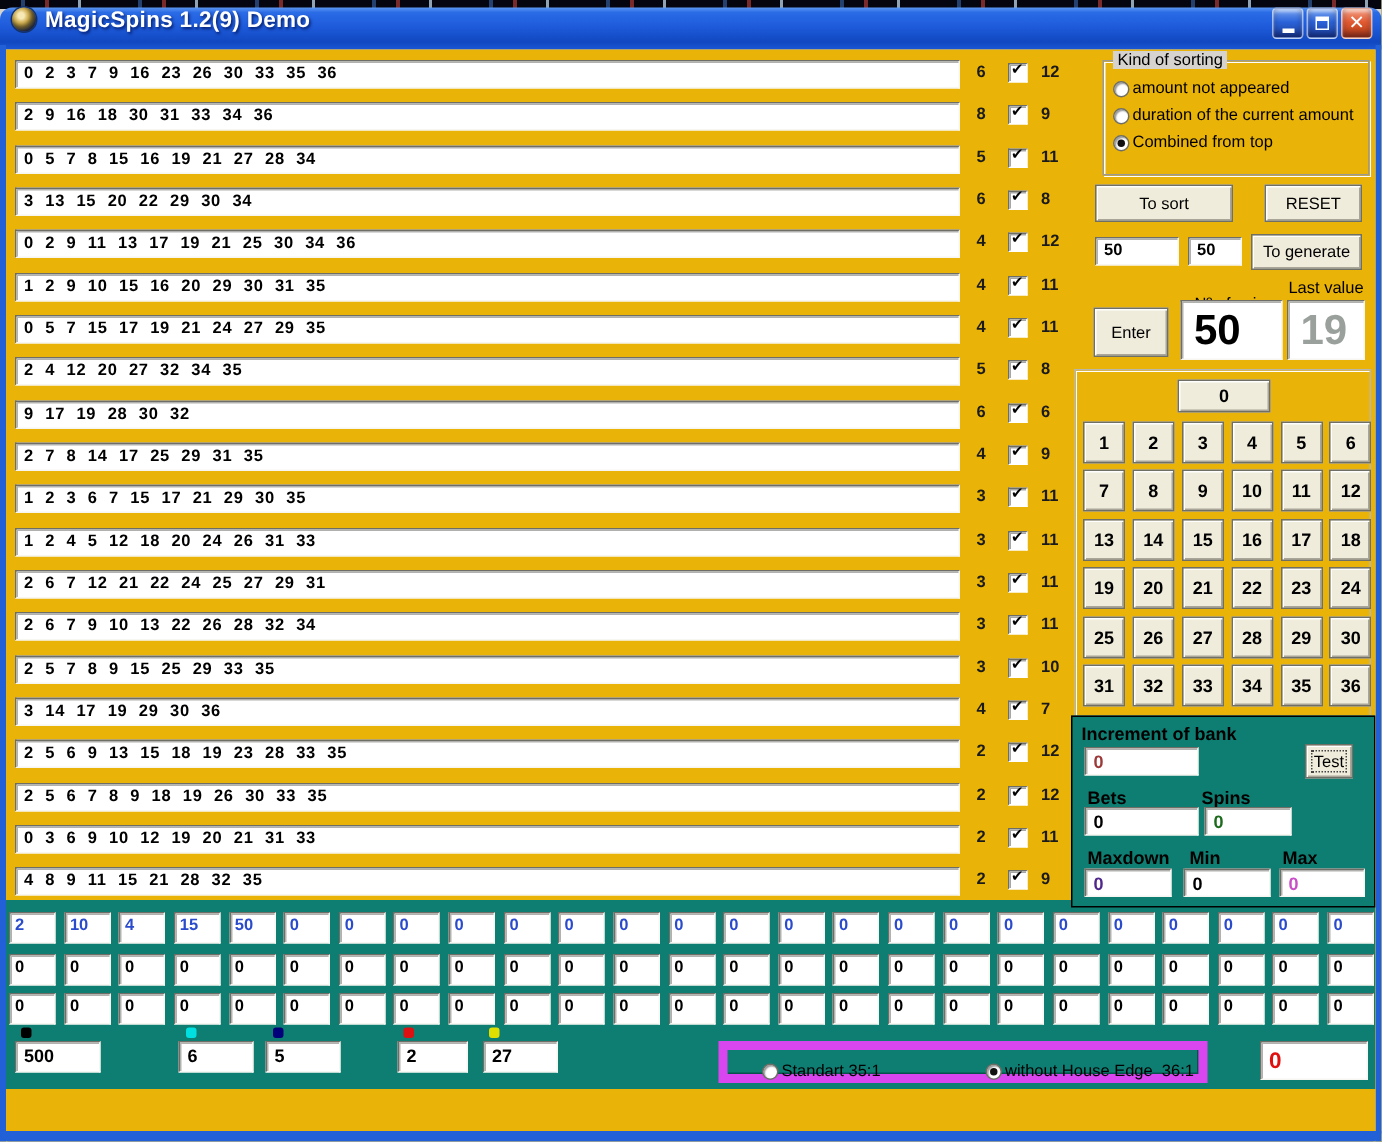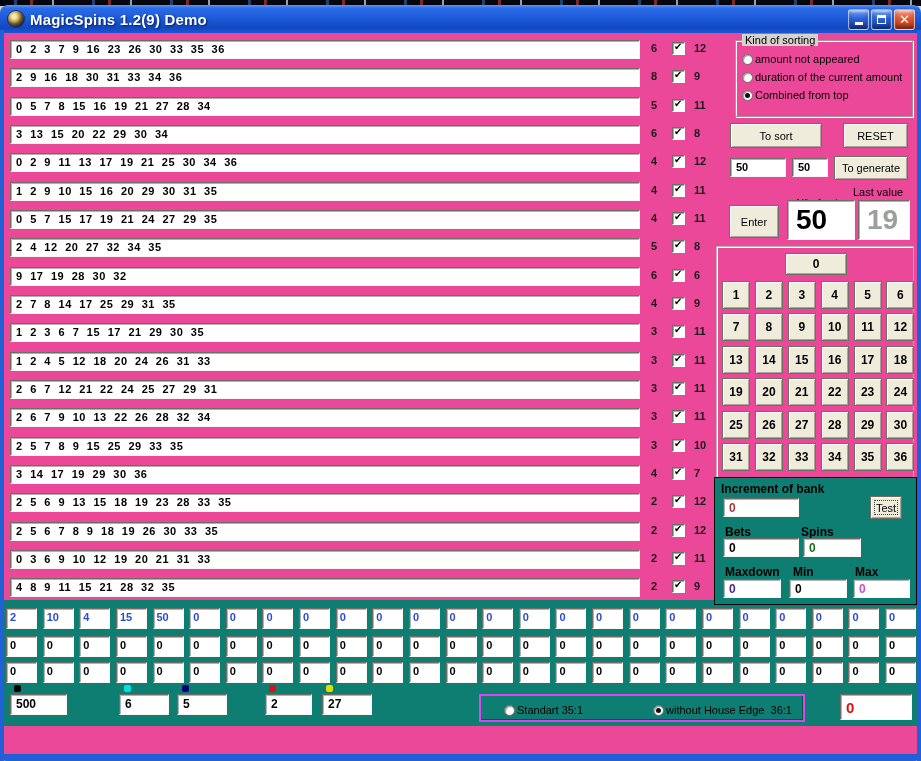--- a/index.html
+++ b/index.html
@@ -2,39 +2,39 @@
 <html><head>
 <meta charset="utf-8">
 <style>
   html,body{margin:0;padding:0;}
   body{width:921px;height:761px;font-family:"Liberation Sans",sans-serif;background:#3a6ea5;}
   .window{position:relative;width:921px;height:761px;overflow:hidden;background:#d6d3ce;}
   .top-noise{position:absolute;left:0;top:0;right:0;height:6px;
     background:repeating-linear-gradient(90deg,#05050f 0 14px,#24406e 14px 17px,#05050f 17px 30px,#7a2a2a 30px 33px,#05050f 33px 52px,#8fa3b5 52px 54px,#05050f 54px 78px);}
   .titlebar{position:absolute;left:0;top:5px;right:0;height:28px;border-radius:8px 8px 0 0;
     background:linear-gradient(180deg,#5a96f2 0%,#2a6be6 12%,#1e5bdb 45%,#1148c0 82%,#1c57d4 100%);
-    display:flex;align-items:center;padding:0 6px;box-sizing:border-box;}
+    display:flex;align-items:flex-start;padding:0 6px;box-sizing:border-box;}
   .app-icon{width:16px;height:16px;border-radius:50%;margin:0 6px 0 2px;flex:0 0 auto;
     background:radial-gradient(circle at 38% 34%,#f7e9b5 0 14%,#caa94e 34%,#6a5a2a 52%,#20263c 72%,#0d0f18 100%);
     box-shadow:0 0 0 1px #12306e;}
   .title-text{color:#fff;font-weight:bold;font-size:15px;letter-spacing:.2px;text-shadow:1px 1px 2px rgba(0,20,90,.85);flex:1 1 auto;white-space:nowrap;}
   .winbtns{display:flex;gap:2px;}
   .wb{width:21px;height:21px;border-radius:3px;border:1px solid rgba(255,255,255,.55);box-sizing:border-box;
     display:flex;align-items:center;justify-content:center;
     box-shadow:inset 0 -3px 4px rgba(0,0,40,.4),inset 0 2px 2px rgba(255,255,255,.5);}
   .wb.min,.wb.max{background:linear-gradient(180deg,#79a5f2,#2b63d9 45%,#1c3f9c);}
   .wb.close{background:linear-gradient(180deg,#f2a086,#e25b33 45%,#b43a10);}
   .glyph-min{display:block;width:8px;height:3px;background:#fff;margin-top:9px;}
   .glyph-max{display:block;width:9px;height:9px;box-sizing:border-box;border:1px solid #fff;border-top-width:3px;}
   .glyph-close{color:#fff;font:bold 13px "DejaVu Sans",sans-serif;line-height:1;}
   .frame{position:absolute;background:#2160d6;}
   .frame.l{left:0;top:30px;bottom:0;width:4px;}
   .frame.r{right:0;top:30px;bottom:0;width:4px;}
   .frame.b{left:0;right:0;bottom:0;height:7px;border-radius:0 0 6px 6px;}
-  .content{position:absolute;left:4px;top:33px;right:4px;bottom:7px;background:#ec4899;overflow:hidden;}
+  .content{position:absolute;left:4px;top:33px;right:4px;bottom:7px;background:#eab308;overflow:hidden;}
 
   
   .tf{position:absolute;box-sizing:border-box;background:#fff;
     border-top:1px solid #6e6e66;border-left:1px solid #6e6e66;
     border-bottom:1px solid #f7f6f1;border-right:1px solid #f7f6f1;
     box-shadow:inset 1px 1px 0 rgba(60,60,55,.40);
     font-weight:bold;font-size:11px;color:#000;padding:2px 0 0 5px;white-space:nowrap;overflow:hidden;}
   .btn{position:absolute;box-sizing:border-box;background:#efecdb;border:1px solid #6f6f65;
     box-shadow:inset 1px 1px 0 #ffffff,inset -1px -1px 0 #a9a699;
     display:flex;align-items:center;justify-content:center;font-size:11px;color:#000;white-space:nowrap;}
@@ -63,21 +63,21 @@
   .gb-options{position:absolute;left:6px;top:11px;display:flex;flex-direction:column;gap:4px;}
   .radio-row{display:flex;align-items:center;gap:2px;height:14px;}
   .radio-label{font-size:11px;color:#000;white-space:pre;}
 
   .to-sort{left:726px;top:90px;width:92px;height:25px;}
   .reset{left:839px;top:90px;width:65px;height:25px;}
   .gen1{left:726px;top:125px;width:56px;height:19px;}
   .gen2{left:788px;top:125px;width:36px;height:19px;}
   .to-generate{left:830px;top:123px;width:74px;height:24px;}
   .spin-lbl{left:786px;top:164px;width:60px;text-align:center;}
-  .last-lbl{left:849px;top:153px;width:62px;}
+  .last-lbl{left:849px;top:153px;width:62px;text-align:center;}
   .enter{left:725px;top:172px;width:50px;height:33px;}
   .big-spin{left:783px;top:167px;width:68px;height:40px;font-size:28px;padding:3px 0 0 8px;}
   .last-val{left:854px;top:167px;width:52px;height:40px;font-size:28px;padding:3px 0 0 8px;color:#9aa09b;}
 
   
   .pad{position:absolute;left:712px;top:213px;width:198px;height:232px;box-sizing:border-box;
     border:1px solid #b9b6ab;box-shadow:inset 1px 1px 0 #fff;}
   .zero-btn{left:68px;top:6px;width:62px;height:22px;font-weight:bold;font-size:12px;}
   .pad-grid{position:absolute;left:5px;top:34px;display:grid;grid-template-columns:repeat(6,28px);grid-auto-rows:28px;column-gap:4.9px;row-gap:4.4px;}
   .pad-btn{position:relative;width:28px;height:28px;font-weight:bold;font-size:12px;}
@@ -105,21 +105,21 @@
   .bets-row{position:absolute;left:2px;width:910px;height:21px;display:flex;justify-content:space-between;}
   .bets-row.r1{top:575px;}
   .bets-row.r2{top:603px;color:#000;}
   .bets-row.r3{top:629px;color:#000;}
   .cell{position:relative;width:31px;height:21px;flex:0 0 auto;color:inherit;padding:2px 0 0 3px;}
   .dot{position:absolute;width:7px;height:7px;border-radius:2px;top:652px;}
   .dot.d1{left:10px;} .dot.d2{left:120px;} .dot.d3{left:178px;} .dot.d4{left:265px;} .dot.d5{left:322px;}
   .bf{top:661px;height:21px;font-size:12px;}
   .bf.f1{left:6px;width:57px;} .bf.f2{left:115px;width:50px;} .bf.f3{left:173px;width:50px;}
   .bf.f4{left:261px;width:47px;} .bf.f5{left:318px;width:50px;}
-  .payout{position:absolute;left:475px;top:661px;width:326px;height:28px;box-sizing:border-box;border:2px solid #d946ef;box-shadow:inset -1px -1px 0 rgba(0,40,35,.5);}
+  .payout{position:absolute;left:475px;top:661px;width:326px;height:28px;box-sizing:border-box;border:6px solid #d946ef;box-shadow:inset -1px -1px 0 rgba(0,40,35,.5);}
   .payout .radio-row{position:absolute;top:7px;}
   .payout div.radio-row:nth-of-type(1){left:23px;}
   .payout div.radio-row:nth-of-type(2){left:172px;}
   .result{left:836px;top:661px;width:72px;height:26px;font-size:15px;padding-top:4px;}
 
   .statusbar{position:absolute;left:0;right:0;top:693px;height:28px;background:#d6d3ce;
     display:flex;align-items:center;justify-content:center;font-weight:bold;font-size:13px;color:#000;white-space:pre;}
 </style>
 </head>
 <body>

